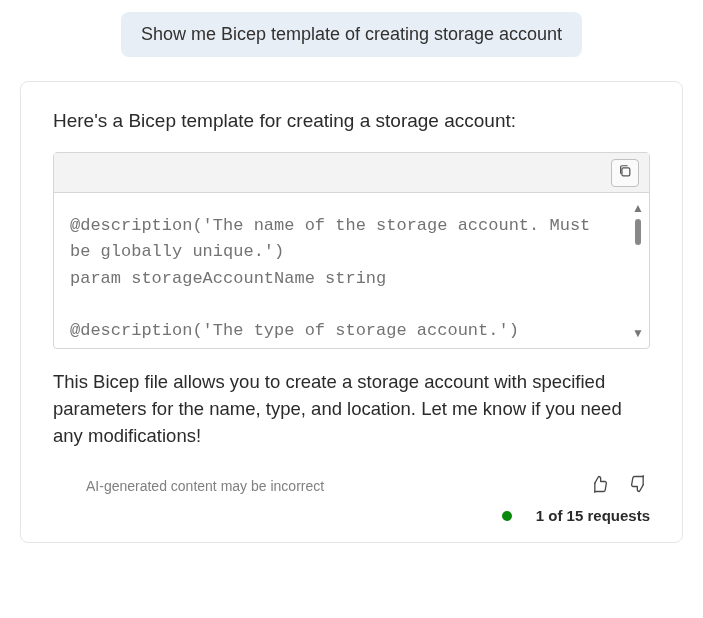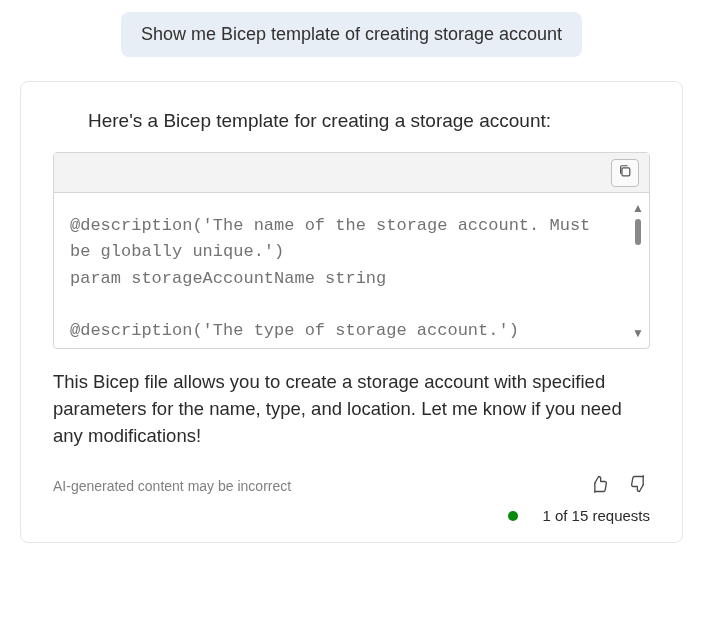--- a/index.html
+++ b/index.html
@@ -26,21 +26,20 @@
     .assistant-card {
       border: 1px solid #e6e6e6;
       border-radius: 8px;
       padding: 28px 32px 18px 32px;
       position: relative;
     }
     .assistant-intro {
       font-size: 19px;
       margin-bottom: 20px;
       color: #2b2b2b;
-      margin-left: 35px;
     }
     .code-container {
       border: 1px solid #d6d6d6;
       border-radius: 4px;
       position: relative;
       margin-bottom: 20px;
     }
     .code-header {
       background: #f3f3f3;
       border-bottom: 1px solid #d6d6d6;
@@ -99,38 +98,40 @@
       font-size: 18.5px;
       line-height: 1.45;
       color: #2b2b2b;
       margin-bottom: 26px;
     }
     .footer-row1 {
       display: flex;
       justify-content: space-between;
       align-items: center;
       margin-bottom: 10px;
+      margin-left: 33px;
     }
     .disclaimer {
       font-size: 14px;
       color: #808080;
     }
     .feedback-icons {
       display: flex;
       gap: 18px;
     }
     .fb-btn {
       width: 22px; height: 22px; display: flex; align-items: center; justify-content: center; cursor: pointer;
     }
     .fb-btn svg { width: 20px; height: 20px; stroke: #4a4a4a; fill: none; stroke-width: 1.6; stroke-linejoin: round; stroke-linecap: round; }
     .footer-row2 {
       display: flex;
       justify-content: flex-end;
       align-items: center;
       gap: 24px;
+      font-weight: bold;
     }
     .status-dot {
       width: 10px; height: 10px; border-radius: 50%; background: #0a8a0a;
     }
     .request-count {
       font-size: 15px;
       color: #2b2b2b;
     }
   </style>
 </head>

